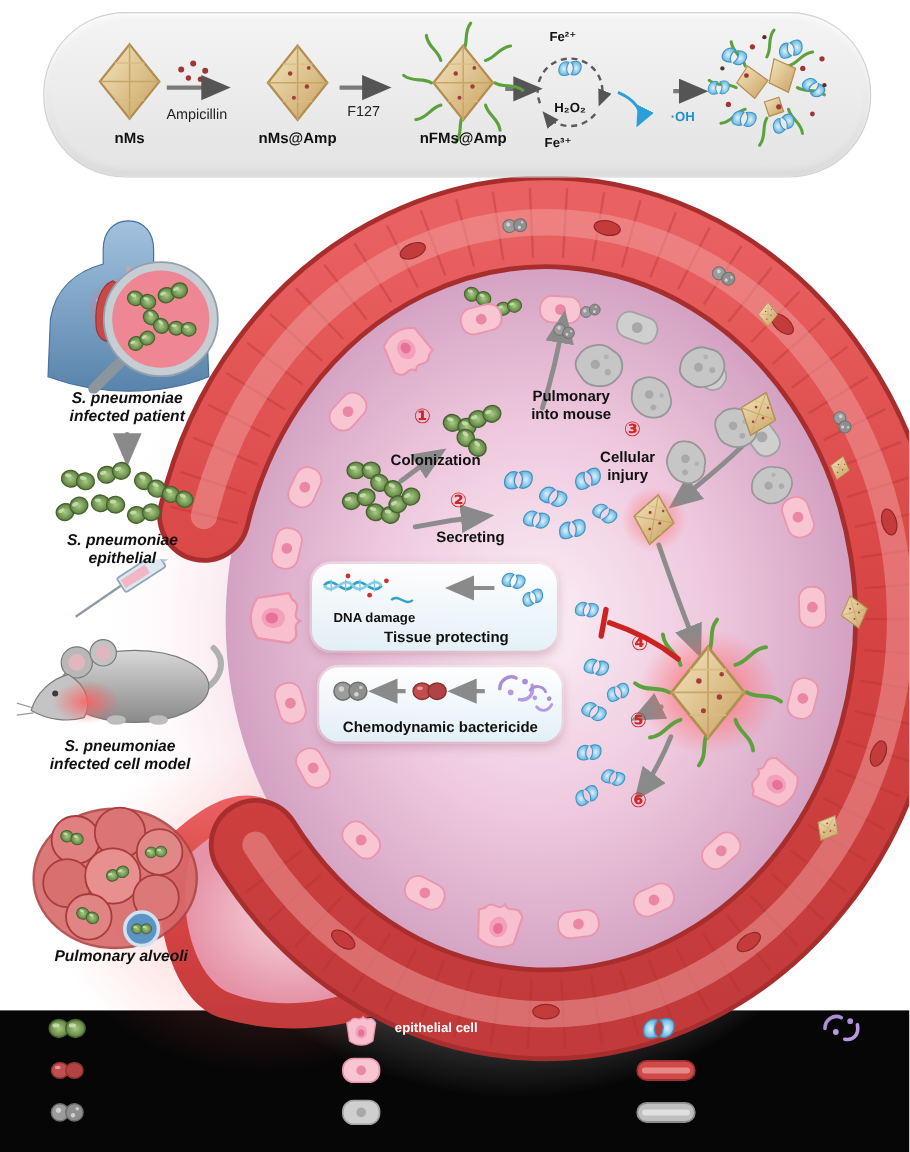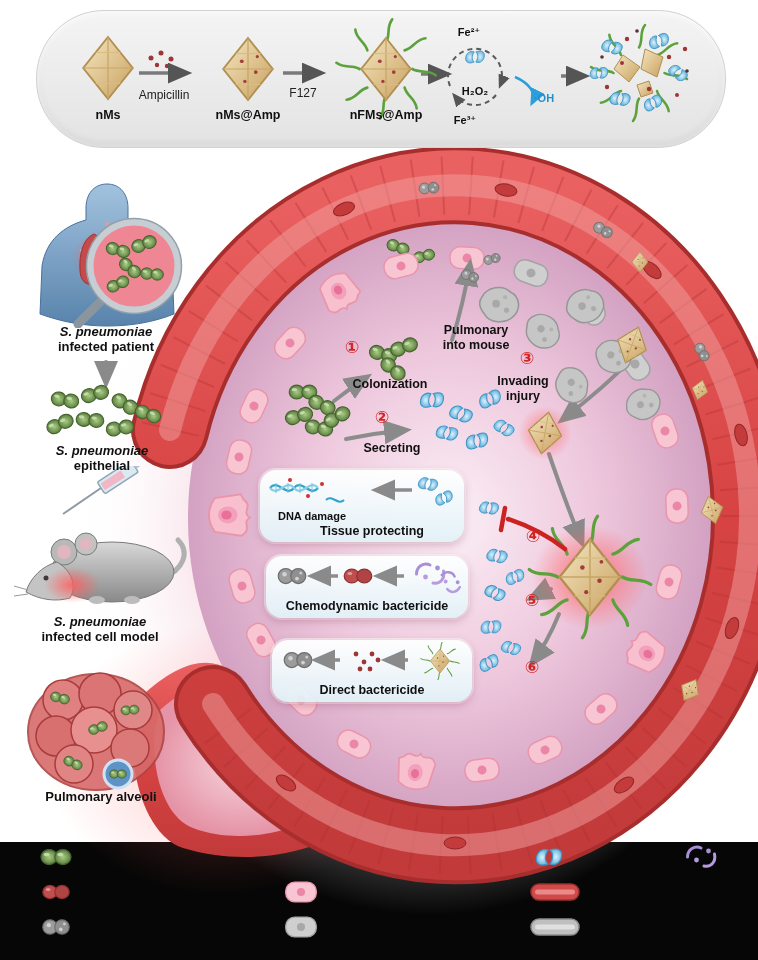--- a/index.html
+++ b/index.html
@@ -5,21 +5,21 @@
   html,body{margin:0;padding:0;background:#ffffff;}
   .page{position:relative;width:758px;height:960px;background:#ffffff;overflow:hidden;
         font-family:"Liberation Sans","DejaVu Sans",sans-serif;}
   .legend-bg{position:absolute;left:0;top:842px;width:758px;height:118px;background:#060606;z-index:1;}
   svg.art{position:absolute;left:0;top:0;z-index:2;}
   .sideart{position:absolute;z-index:5;}
   .capsule{position:absolute;left:36px;top:10px;width:688px;height:136px;border-radius:68px;z-index:6;
            background:linear-gradient(180deg,#f4f4f4,#e3e3e3);border:1px solid #d2d2d2;
            box-shadow:inset 0 2px 6px rgba(255,255,255,.9), inset 0 -3px 8px rgba(0,0,0,.08);}
   .lbl{position:absolute;transform:translate(-50%,-50%);color:#101010;white-space:nowrap;line-height:1;z-index:7;text-align:center;}
-  .b13{font-size:13px;font-weight:bold;}
+  .b13{font-size:13px;font-weight:bold;font-style:italic;}
   .b12{font-size:12.5px;font-weight:bold;}
   .b11{font-size:11px;font-weight:bold;}
   .n11{font-size:12px;color:#222;}
   .it{font-style:italic;}
   .step{font-size:17px;font-weight:bold;color:#d42525;z-index:8;}
   .blue{color:#1f8fce;}
   .pbox{position:absolute;border-radius:16px;z-index:6;
         background:linear-gradient(180deg,rgba(255,255,255,.97),rgba(225,242,248,.93));
         box-shadow:0 3px 9px rgba(140,60,90,.35), 0 0 0 2px rgba(255,255,255,.55);}
   .pbox .lbl{z-index:7;}
@@ -433,39 +433,39 @@
       </g>
     </svg>
     <span class="lbl b12" style="left:71px;top:104px">nMs</span>
     <span class="lbl n11" style="left:127px;top:84px">Ampicillin</span>
     <span class="lbl b12" style="left:211px;top:104px">nMs@Amp</span>
     <span class="lbl n11" style="left:266px;top:82px">F127</span>
     <span class="lbl b12" style="left:349px;top:104px">nFMs@Amp</span>
     <span class="lbl b11" style="left:432px;top:21px">Fe²⁺</span>
     <span class="lbl b11" style="left:438px;top:80px">H₂O₂</span>
     <span class="lbl b11" style="left:428px;top:109px">Fe³⁺</span>
-    <span class="lbl b11 blue" style="left:507px;top:87px">·OH</span>
+    <span class="lbl b11 blue" style="left:532px;top:87px">·OH</span>
   </div>
 
   <span class="lbl b13 it" style="left:106px;top:331px">S. pneumoniae</span>
   <span class="lbl b13" style="left:106px;top:346px">infected patient</span>
   <span class="lbl b13 it" style="left:102px;top:450px">S. pneumoniae</span>
   <span class="lbl b13" style="left:102px;top:465px">epithelial</span>
   <span class="lbl b13 it" style="left:100px;top:621px">S. pneumoniae</span>
   <span class="lbl b13" style="left:100px;top:636px">infected cell model</span>
   <span class="lbl b13" style="left:101px;top:796px">Pulmonary alveoli</span>
 
   <span class="lbl step" style="left:352px;top:347px">①</span>
-  <span class="lbl b12" style="left:390px;top:384px">Colonization</span>
+  <span class="lbl b12" style="left:363px;top:384px">Colonization</span>
   <span class="lbl step" style="left:382px;top:417px">②</span>
   <span class="lbl b12" style="left:392px;top:448px">Secreting</span>
   <span class="lbl b12" style="left:476px;top:330px">Pulmonary</span>
   <span class="lbl b12" style="left:476px;top:345px">into mouse</span>
   <span class="lbl step" style="left:527px;top:358px">③</span>
-  <span class="lbl b12" style="left:523px;top:381px">Invading</span>
+  <span class="lbl b12" style="left:523px;top:381px">Cellular</span>
   <span class="lbl b12" style="left:523px;top:396px">injury</span>
   <span class="lbl step" style="left:533px;top:536px">④</span>
   <span class="lbl step" style="left:532px;top:600px">⑤</span>
   <span class="lbl step" style="left:532px;top:667px">⑥</span>
 
   <div class="pbox" style="left:260px;top:470px;width:204px;height:72px">
     <svg class="boxart" width="204" height="40" viewBox="0 0 204 40">
       <path d="M10,16 C18,6 26,26 34,16 C42,6 50,26 58,16" fill="none" stroke="#2fa3c7" stroke-width="2.2"></path>
       <path d="M10,16 C18,26 26,6 34,16 C42,26 50,6 58,16" fill="none" stroke="#88cfe6" stroke-width="2.2"></path>
       <line x1="16" y1="11" x2="16" y2="21" stroke="#7bc4dc"></line>
@@ -489,44 +489,33 @@
       <use href="#ddip" transform="translate(26,18) scale(1.25)"></use>
       <line x1="72" y1="18" x2="46" y2="18" stroke="#8c8c8c" stroke-width="3.5" marker-end="url(#mGray)"></line>
       <use href="#rdip" transform="translate(92,18) scale(1.25)"></use>
       <line x1="138" y1="18" x2="112" y2="18" stroke="#8c8c8c" stroke-width="3.5" marker-end="url(#mGray)"></line>
       <use href="#pdip" transform="translate(164,16) scale(1.5)"></use>
       <use href="#pdip" transform="translate(184,24) rotate(40) scale(1.2)"></use>
     </svg>
     <span class="lbl b12" style="left:101px;top:50px">Chemodynamic bactericide</span>
   </div>
 
-  <div class="pbox" style="left:272px;top:640px;width:200px;height:62px">
-    <svg class="boxart" width="200" height="38" viewBox="0 0 200 38">
-      <use href="#ddip" transform="translate(26,18) scale(1.25)"></use>
-      <line x1="68" y1="18" x2="44" y2="18" stroke="#8c8c8c" stroke-width="3.5" marker-end="url(#mGray)"></line>
-      <g fill="#a03535">
-          <circle cx="84" cy="12" r="2.4"></circle>
-          <circle cx="92" cy="20" r="2.4"></circle>
-          <circle cx="100" cy="12" r="2.4"></circle>
-          <circle cx="88" cy="27" r="2.4"></circle>
-          <circle cx="98" cy="27" r="2.4"></circle>
-          <circle cx="106" cy="18" r="2.4"></circle>
-        </g>
-      <line x1="136" y1="18" x2="114" y2="18" stroke="#8c8c8c" stroke-width="3.5" marker-end="url(#mGray)"></line>
-      <use href="#octHairy" transform="translate(168,19) scale(.6)"></use>
-    </svg>
-    <span class="lbl b12" style="left:100px;top:50px">Direct bactericide</span>
-  </div>
 
   <div class="legend-items">
     <div class="li" style="left:35px;top:15px">
       <svg width="42" height="28" viewBox="0 0 42 28">
           <use href="#gdip" transform="translate(21,14) scale(1.25)"></use>
         </svg>
       <span></span>
+    </div>
+    <div class="li" style="left:280px;top:15px">
+      <svg width="42" height="30" viewBox="0 0 42 30">
+          <use href="#epiCup" transform="translate(21,15) rotate(180) scale(.75)"></use>
+        </svg>
+      <span>epithelial cell</span>
     </div>
     <div class="li" style="left:528px;top:15px">
       <svg width="42" height="28" viewBox="0 0 42 28">
           <use href="#bdip" transform="translate(21,14) scale(1.15)"></use>
         </svg>
       <span></span>
     </div>
     <div class="li" style="left:680px;top:15px">
       <svg width="42" height="28" viewBox="0 0 42 28">
           <use href="#pdip" transform="translate(21,14) scale(1.5)"></use>

